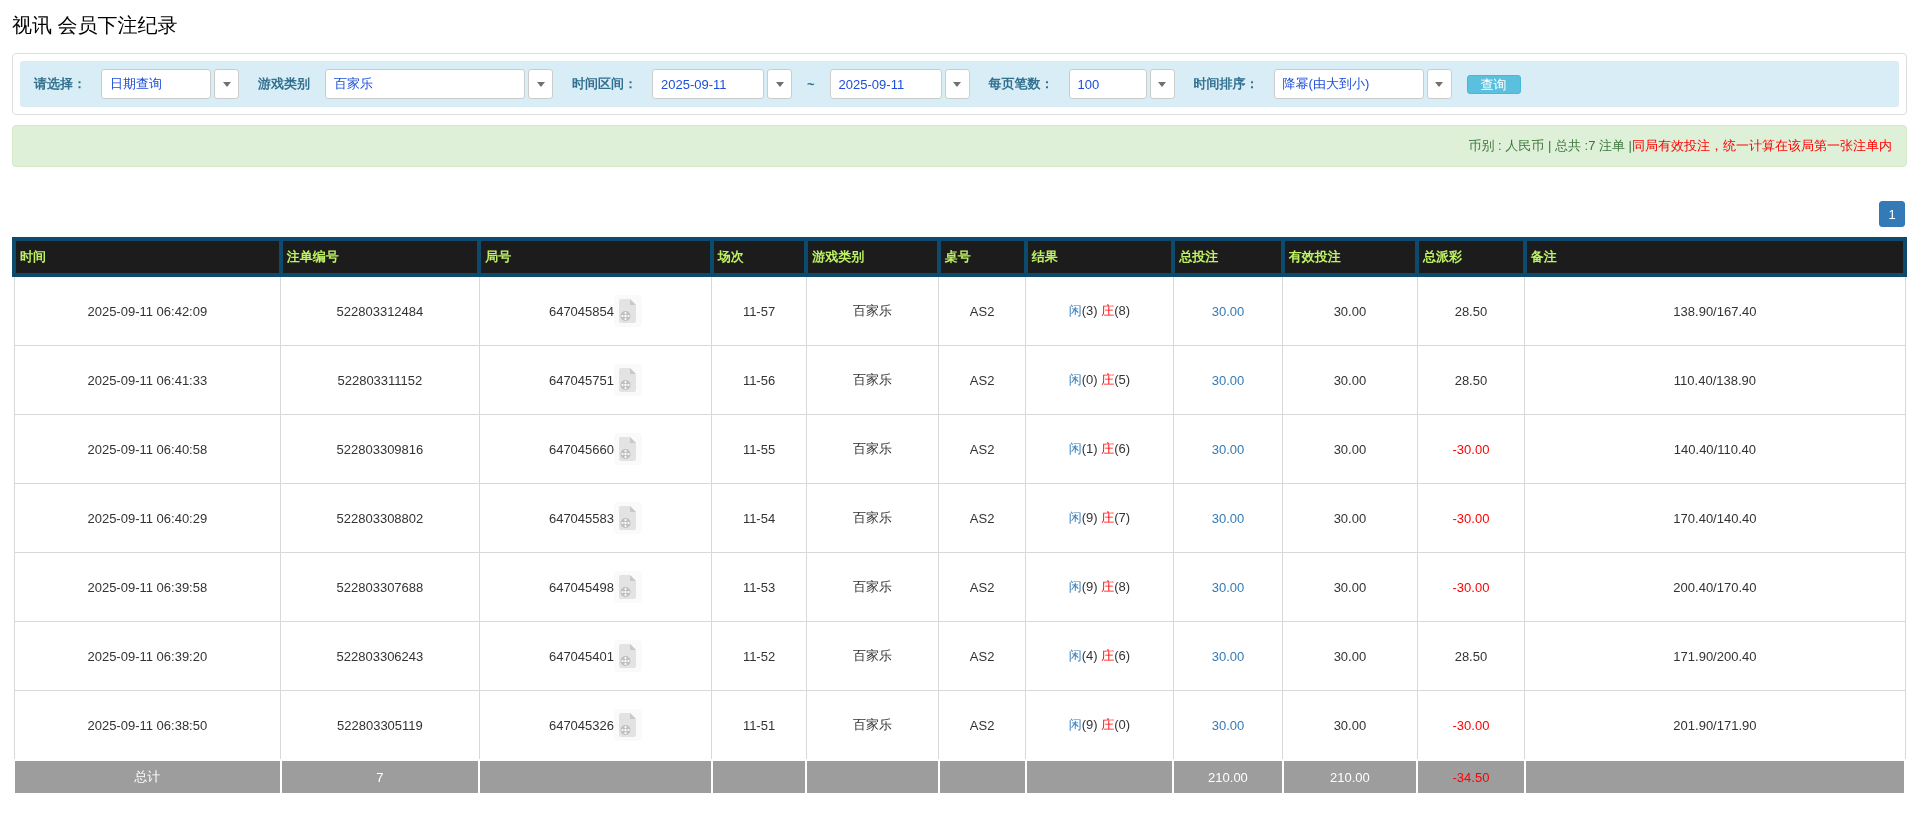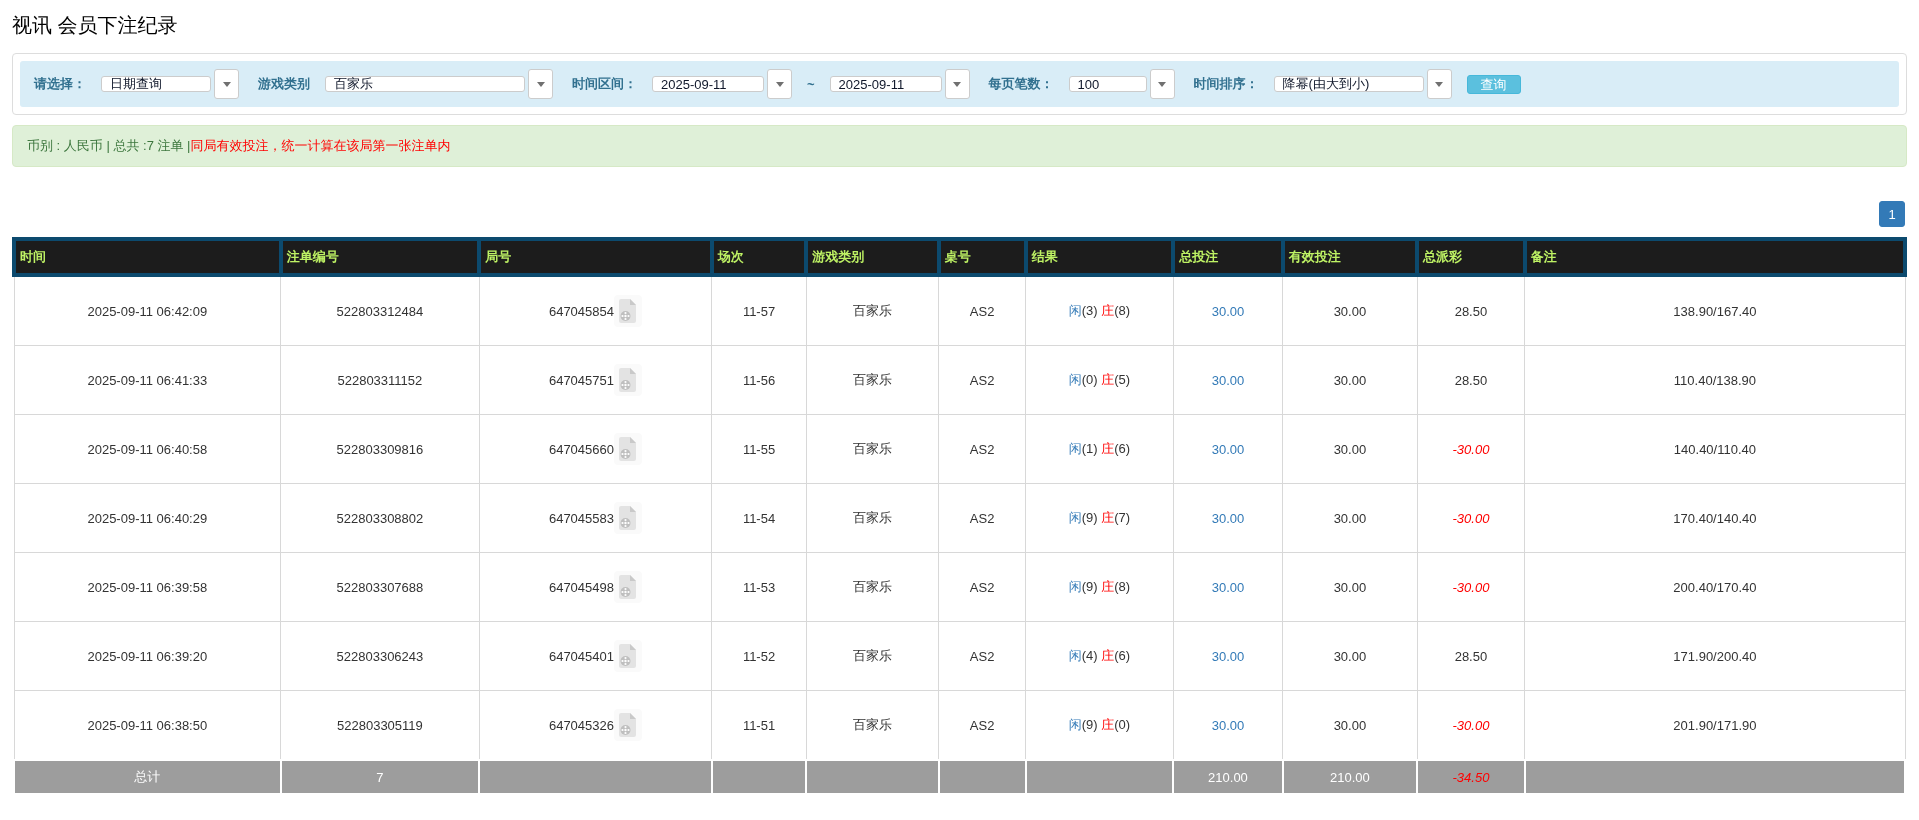--- a/index.html
+++ b/index.html
@@ -22,22 +22,22 @@
   }
   .filter-bar {
     background:#d9edf7; border-radius:3px;
     padding:8px 10px;
     display:flex; align-items:center; gap:15px;
     min-height:46px;
   }
   .f-label { color:#31708f; font-weight:bold; white-space:nowrap; margin-left:4px; }
   .combo { display:flex; align-items:center; }
   .combo input {
-    height:16px; border:1px solid #ccc; border-radius:3px;
-    padding:0 8px; font-size:13px; color:#0f172a; background:#fff;
+    height:30px; border:1px solid #ccc; border-radius:3px;
+    padding:0 8px; font-size:13px; color:#1d4ed8; background:#fff;
     font-family:inherit;
   }
   .combo .caret-btn {
     height:30px; width:25px; margin-left:3px;
     border:1px solid #ccc; border-radius:3px; background:#fff;
     display:flex; align-items:center; justify-content:center;
     cursor:pointer; padding:0;
   }
   .caret {
     width:0; height:0;
@@ -51,21 +51,21 @@
   .w-sort  { width:150px; }
   .tilde { color:#31708f; font-weight:bold; }
   .search-btn {
     background:#5bc0de; border:1px solid #46b8da; color:#fff;
     border-radius:3px; height:19px; padding:0 13px; font-size:13px;
     cursor:pointer; font-family:inherit;
   }
   
   .summary-bar {
     background:#dff0d8; border:1px solid #d6e9c6; border-radius:4px;
-    padding:11px 14px; display:flex; justify-content:flex-start; align-items:center;
+    padding:11px 14px; display:flex; justify-content:flex-end; align-items:center;
   }
   .summary-left  { color:#3c763d; }
   .summary-right { color:#f00; }
   
   .pager-row { display:flex; justify-content:flex-end; padding-right:2px; }
   .pager-top    { margin-top:34px; margin-bottom:10px; }
   .page-btn {
     min-width:26px; height:26px; background:#337ab7; border:1px solid #337ab7;
     color:#fff; border-radius:3px; font-size:13px; cursor:pointer;
     display:flex; align-items:center; justify-content:center; font-family:inherit;
@@ -90,21 +90,21 @@
   }
   .round-cell { display:flex; align-items:center; justify-content:center; }
   .media-btn {
     background:#fafafa; border:none; border-radius:4px; padding:2px;
     cursor:pointer; line-height:0;
   }
   .bet-link { color:#337ab7; text-decoration:none; cursor:pointer; }
   .player-label { color:#337ab7; }
   .banker-label { color:#f00; }
   .result-num { color:#333; }
-  td .negative, tr.sum-row td .negative { color:#f00;font-style:italic; }
+  td .negative, tr.sum-row td .negative { color:#f00; }
 </style>
 </head>
 <body>
 
 <h1 class="page-title">视讯 会员下注纪录</h1>
 
 <div class="filter-panel">
   <div class="filter-bar">
 
     <span class="f-label">请选择：</span>

